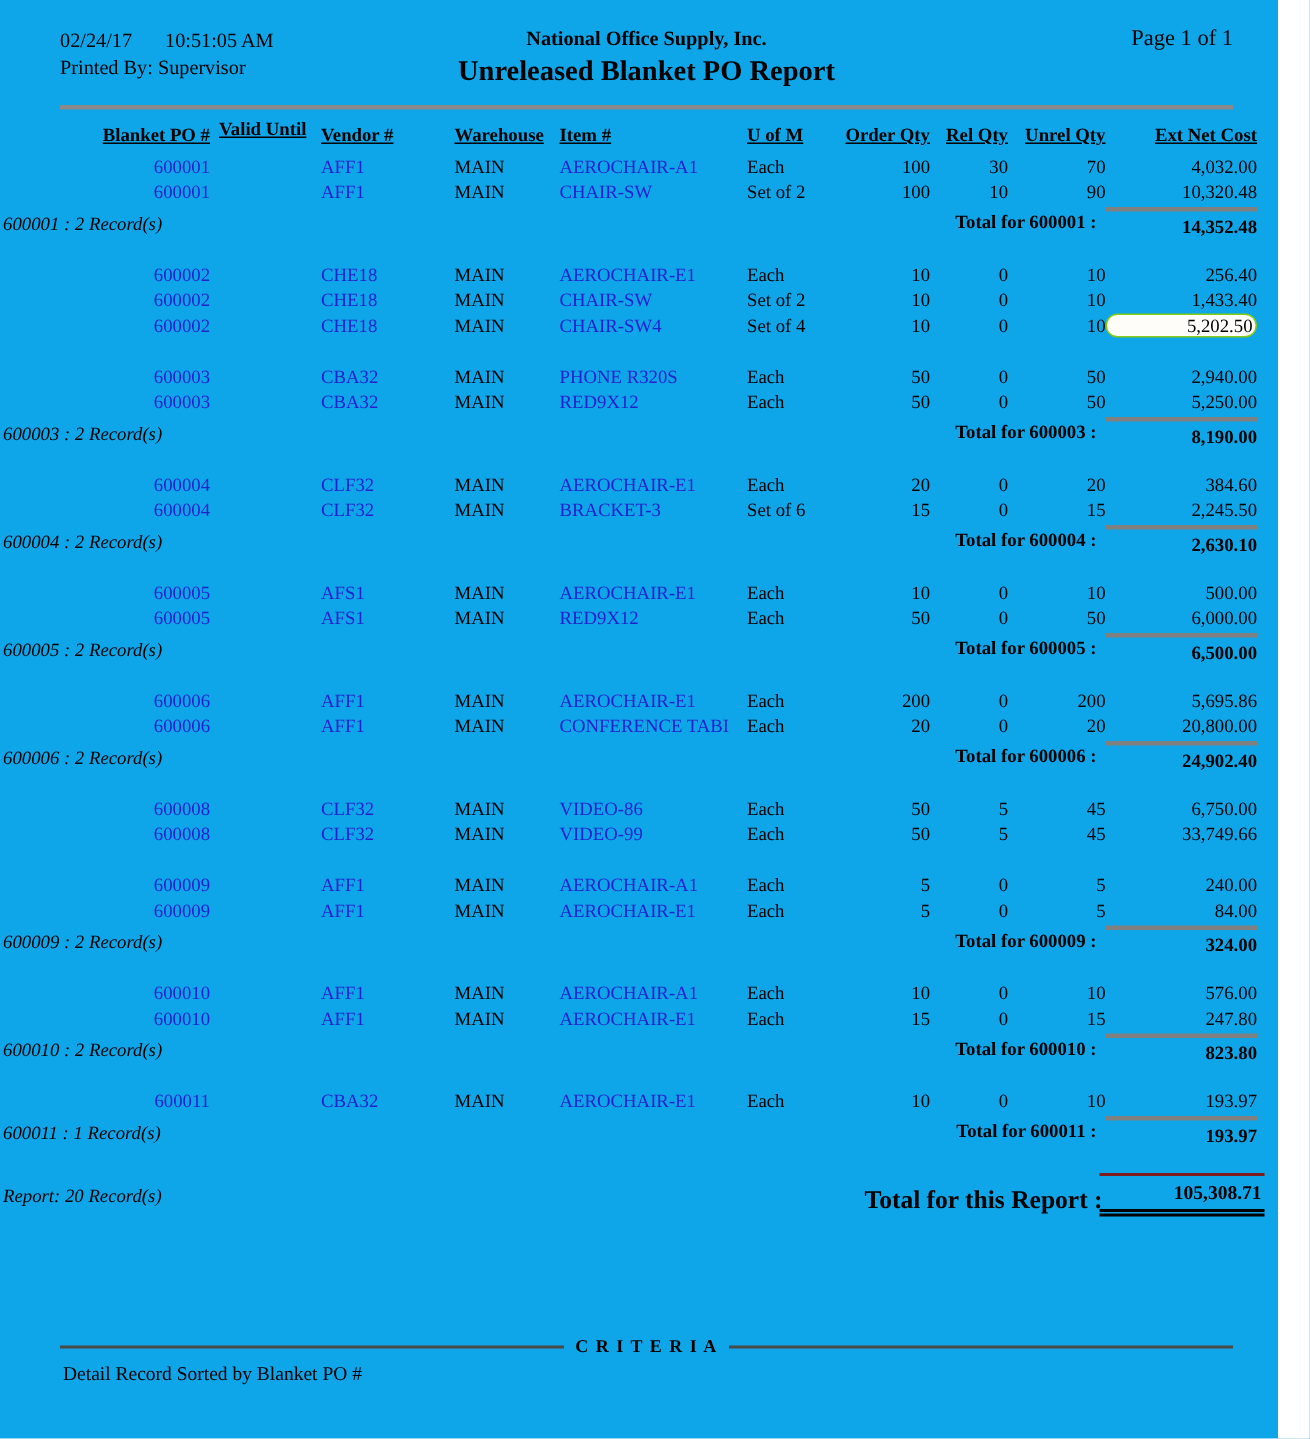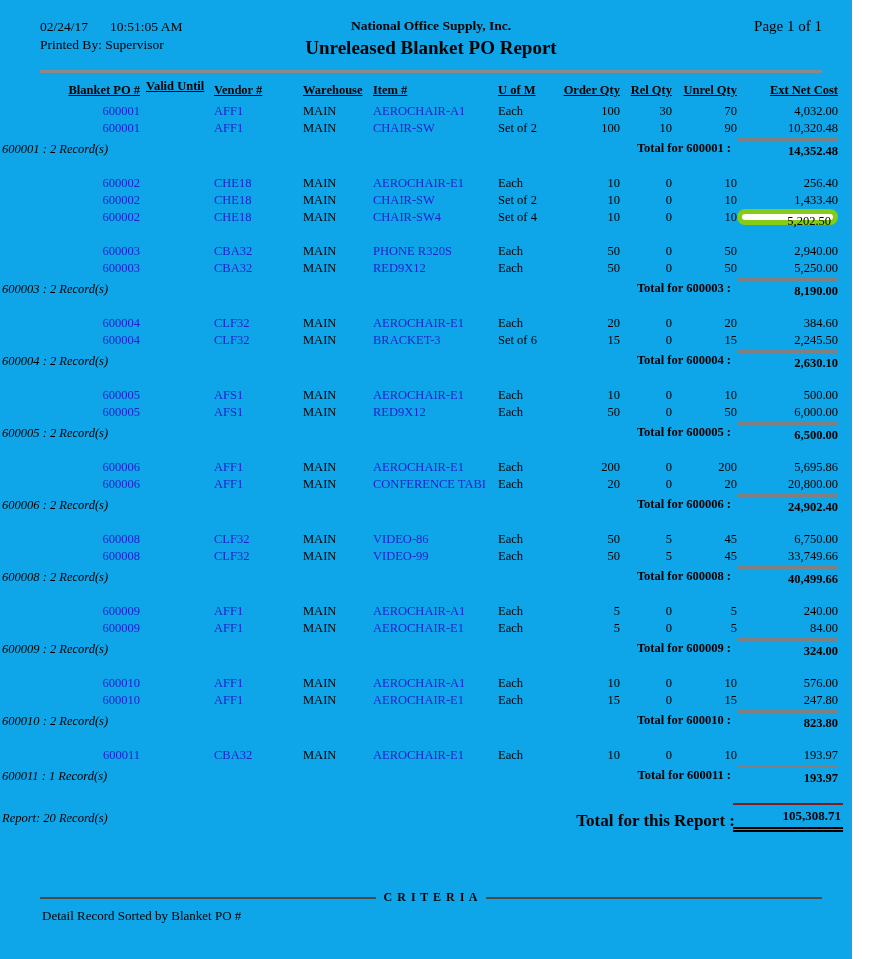--- a/index.html
+++ b/index.html
@@ -35,21 +35,21 @@
   .cell{white-space:nowrap;overflow:visible;}
   .blue{color:#2222CC;}
   .section{margin-bottom:17px;}
   .total-row{position:relative;height:20px;margin-top:1px;}
   .rec-label{position:absolute;left:-38px;top:4px;font-style:italic;font-size:12.5px;}
   .total-label{position:absolute;right:101px;top:3px;font-weight:bold;padding-right:6px;white-space:nowrap;font-family:Liberation Serif, serif;}
   .total-val{position:absolute;right:0;top:0;width:101px;text-align:right;font-weight:bold;
              border-top:3px solid #808080;padding-top:3px;}
   
   .pill{display:block;box-sizing:border-box;height:16px;line-height:14px;margin-top:0;
-        border:5px solid #84cc16;border-radius:8px;text-align:right;padding-right:2px;background:#fffdf9;}
+        border:1px solid #84cc16;border-radius:8px;text-align:right;padding-right:2px;background:#fffdf9;}
 
   
   .report-row{position:relative;height:34px;margin-top:18px;width:798px;font-size:12.5px;}
   .report-rec{position:absolute;left:-38px;top:8px;font-style:italic;}
   .report-label{position:absolute;right:103px;top:8px;font-weight:bold;font-size:17px;white-space:nowrap;}
   .report-val{position:absolute;right:-5px;top:0;width:108px;text-align:right;font-weight:bold;font-size:13px;
               border-top:2px solid #7f1d1d;border-bottom:5px double #000;padding:3px 2px 3px 0;}
 
   
   .criteria{position:absolute;left:40px;right:30px;top:890px;display:flex;align-items:center;}
@@ -305,25 +305,20 @@
             <span class="cell a-left"></span>
             <span class="cell a-left blue">CLF32</span>
             <span class="cell a-left">MAIN</span>
             <span class="cell a-left blue">VIDEO-99</span>
             <span class="cell a-left">Each</span>
             <span class="cell a-right">50</span>
             <span class="cell a-right">5</span>
             <span class="cell a-right">45</span>
             <span class="cell a-right">33,749.66</span>
           </div>
-          <div class="total-row">
-            <span class="rec-label">600008 : 2 Record(s)</span>
-            <span class="total-label">Total for 600008 :</span>
-            <span class="total-val">40,499.66</span>
-          </div>
         </div>
         <div class="section">
           <div class="row grid-row">
             <span class="cell a-right blue">600009</span>
             <span class="cell a-left"></span>
             <span class="cell a-left blue">AFF1</span>
             <span class="cell a-left">MAIN</span>
             <span class="cell a-left blue">AEROCHAIR-A1</span>
             <span class="cell a-left">Each</span>
             <span class="cell a-right">5</span>

